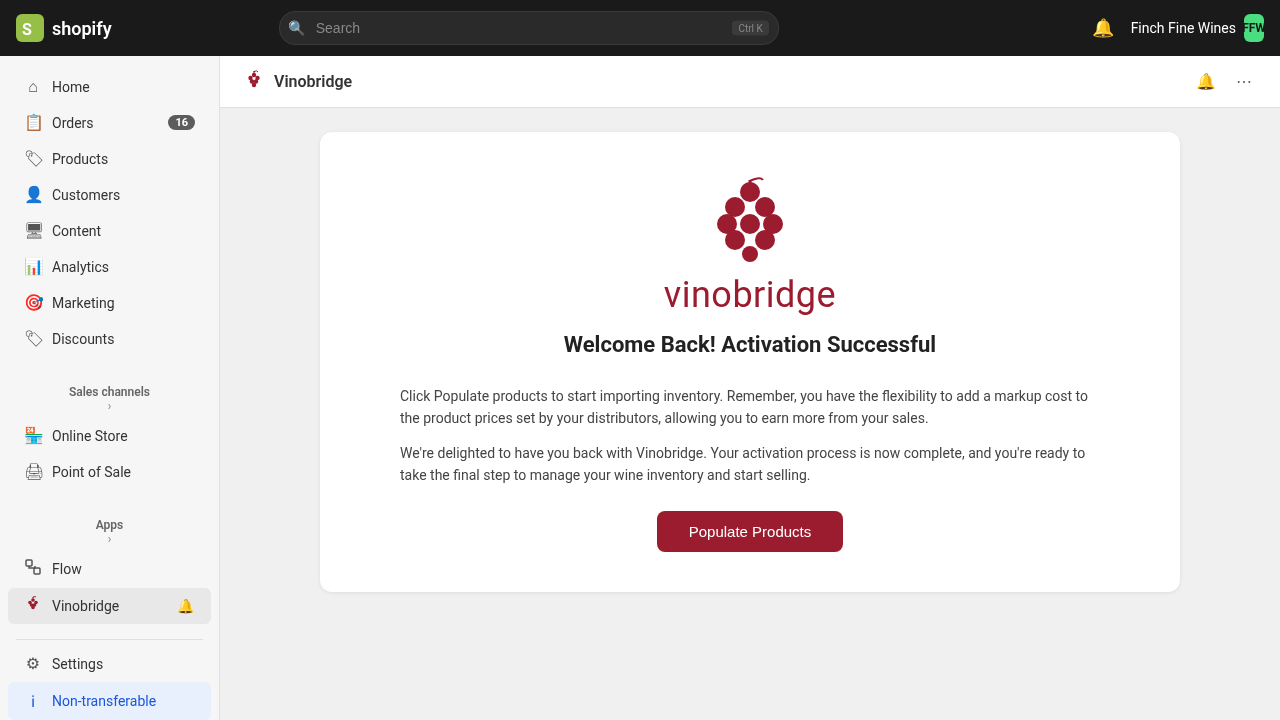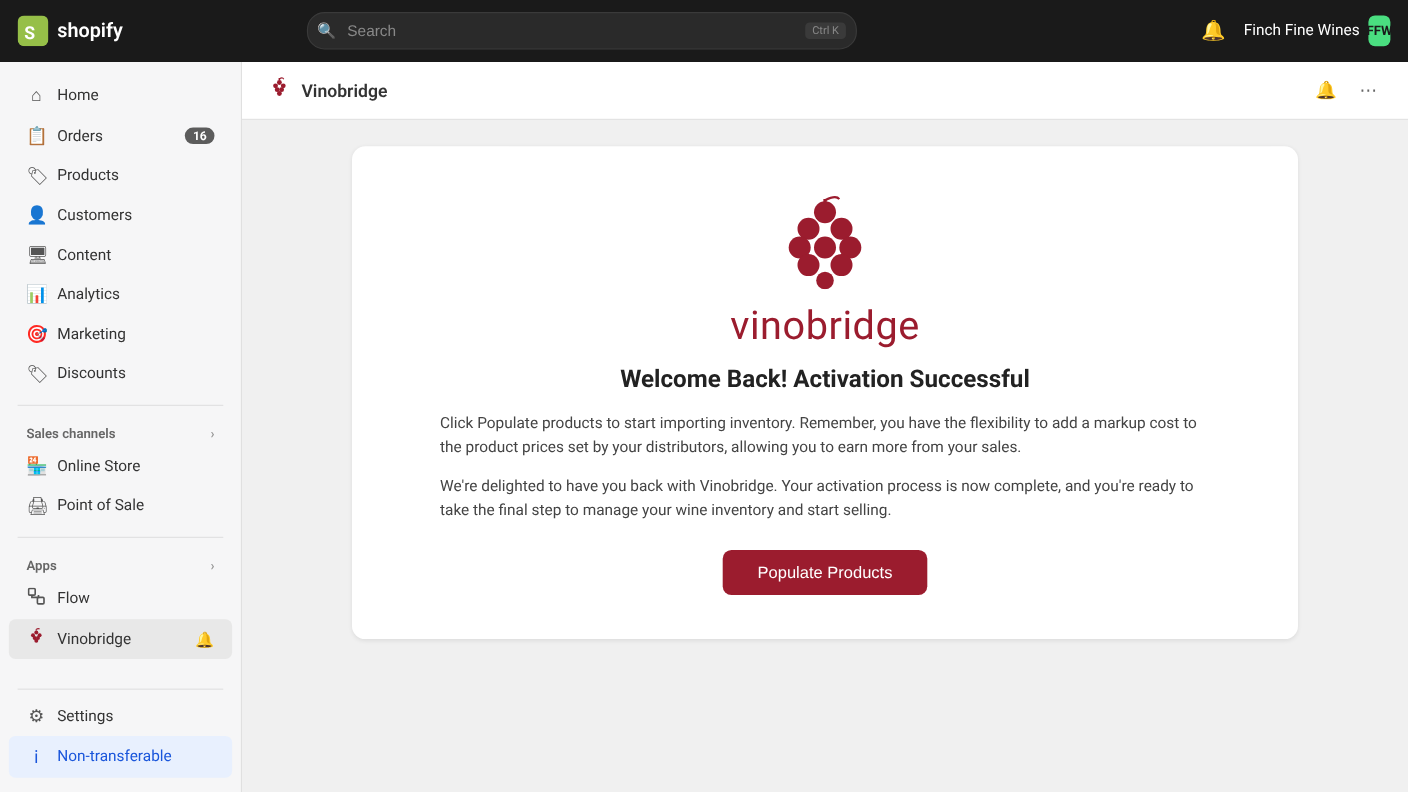--- a/index.html
+++ b/index.html
@@ -160,20 +160,21 @@
     }
     .sidebar-section-header {
       display: flex;
       align-items: center;
       justify-content: space-between;
       padding: 8px 16px 4px;
       font-size: 12px;
       font-weight: 600;
       color: #666;
       margin: 0 8px;
+      flex-direction: column;
     }
     .sidebar-section-header .chevron { font-size: 12px; color: #999; }
     .sidebar-divider {
       height: 1px;
       background: #e0e0e0;
       margin: 6px 16px;
     }
     .sidebar-bottom {
       margin-top: auto;
       padding: 4px 0;
@@ -241,21 +242,21 @@
       font-size: 36px;
       font-weight: 400;
       color: #9b1c2e;
       margin-top: 8px;
       letter-spacing: 0.5px;
     }
     .welcome-title {
       font-size: 22px;
       font-weight: 700;
       color: #222;
-      margin-bottom: 16px;
+      margin-bottom: 28px;
     }
     .welcome-body {
       font-size: 14px;
       color: #444;
       line-height: 1.6;
       max-width: 700px;
       margin: 0 auto 12px;
       text-align: left;
     }
     .populate-btn {

